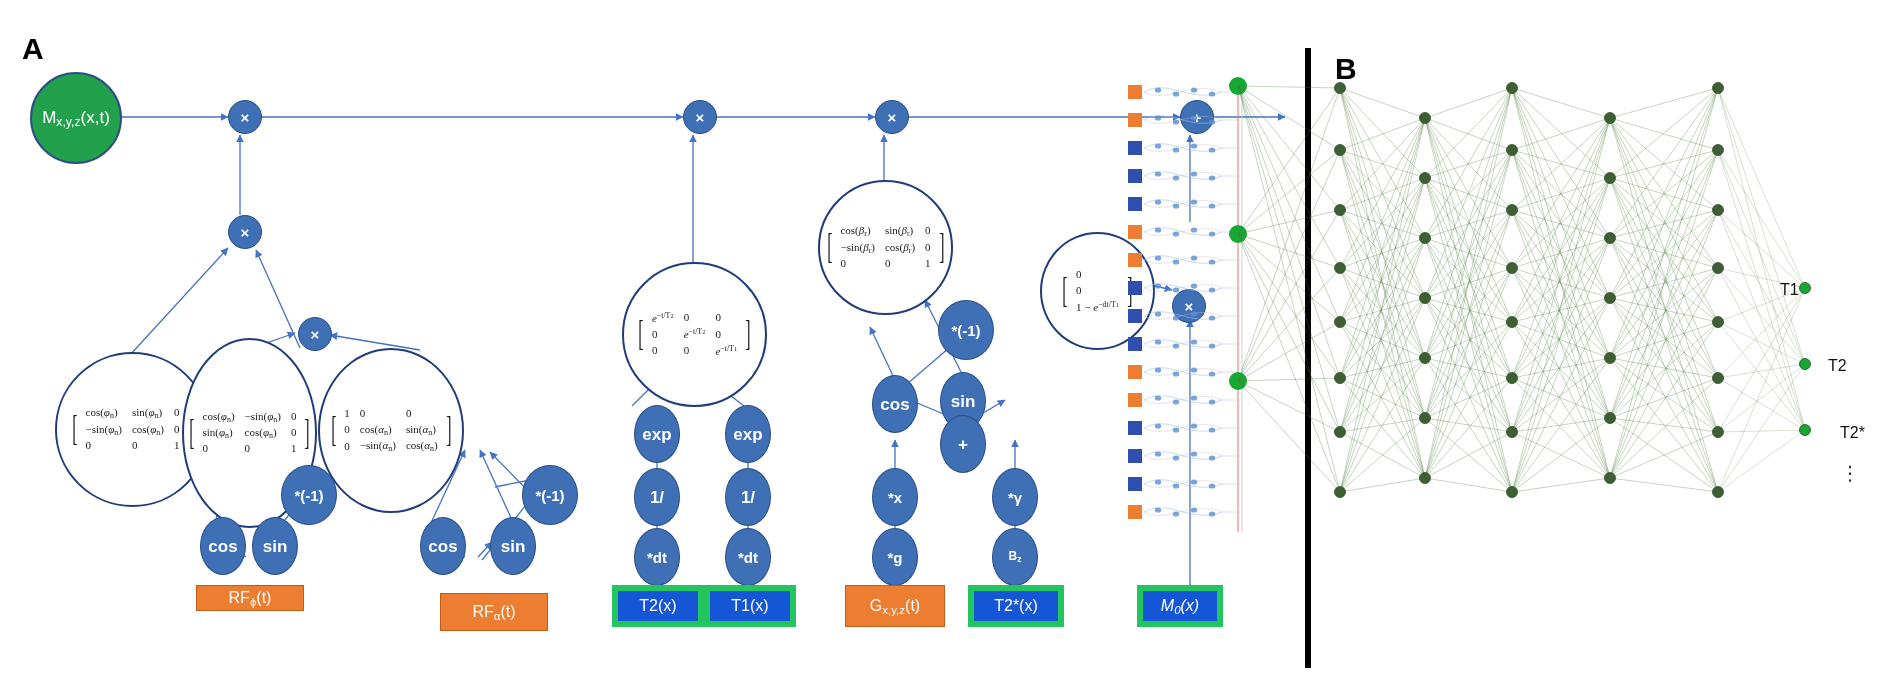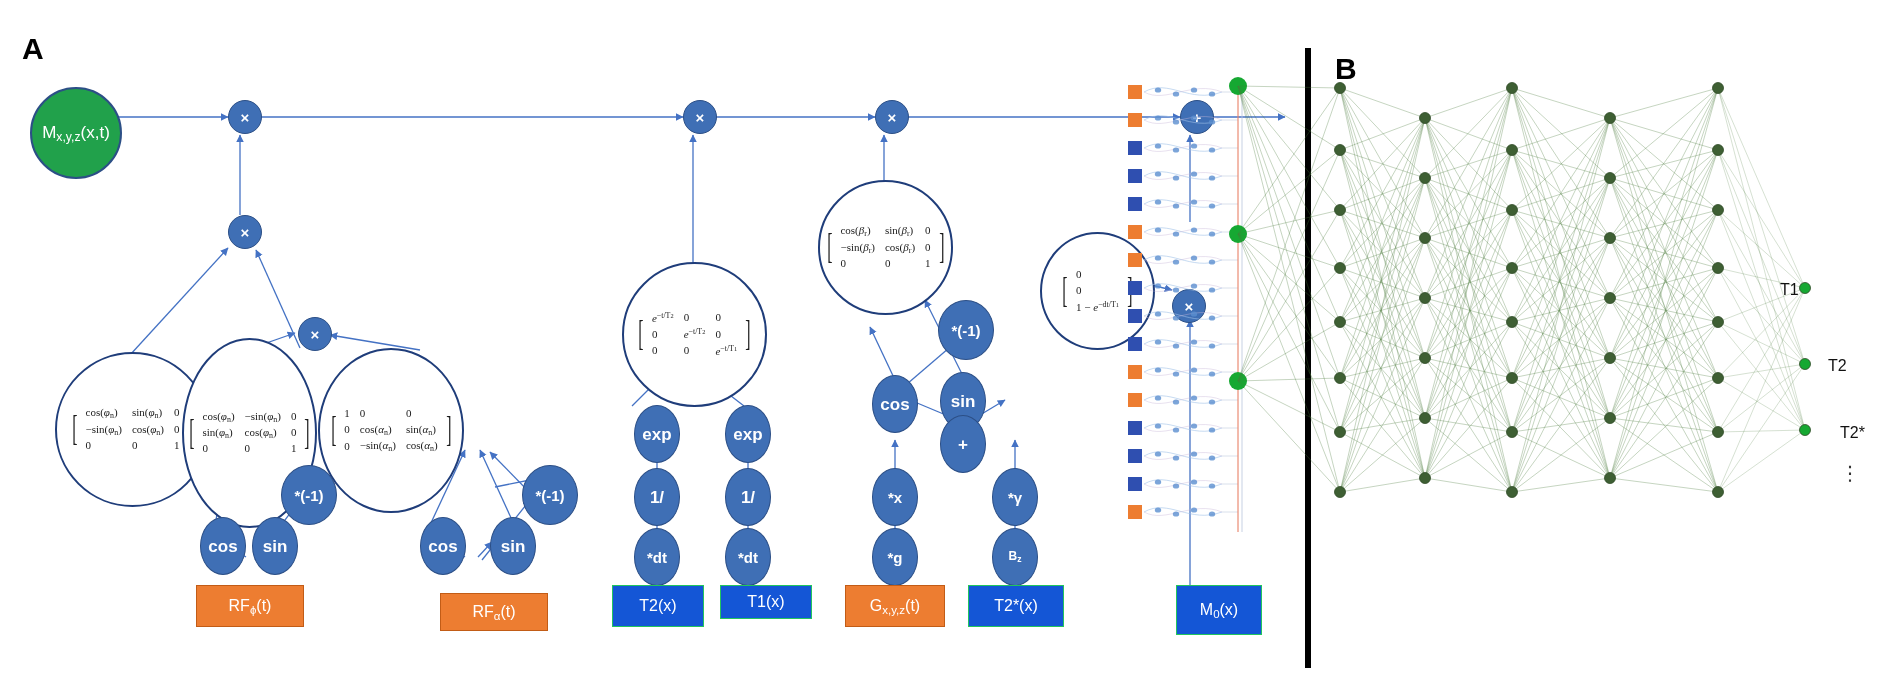--- a/index.html
+++ b/index.html
@@ -9,21 +9,21 @@
   #divider{position:absolute;left:1305px;top:48px;width:6px;height:620px;background:#000;}
   svg.layer{position:absolute;left:0;top:0;width:1892px;height:685px;pointer-events:none;}
   .node{position:absolute;display:flex;align-items:center;justify-content:center;box-sizing:border-box;}
   .op{border-radius:50%;background:#3f6fb5;border:1px solid #2c4f86;color:#fff;font-weight:bold;}
   .op span{line-height:1;}
   .op.small{width:34px;height:34px;font-size:15px;}
   .op.ell{width:46px;height:58px;border-radius:50%;font-size:17px;}
   .op.ell-wide{width:56px;height:60px;border-radius:50%;font-size:19px;}
   .green{border-radius:50%;background:#21a14b;border:2px solid #2c4f86;color:#fff;font-size:17px;}
   .matcirc{border-radius:50%;background:#fff;border:2.5px solid #1f3d7a;color:#111;}
-  .rect{background:#1456d6;border:1px solid #22c55e;color:#fff;font-size:16px;font-weight:normal;}
+  .rect{background:#1456d6;border:6px solid #22c55e;color:#fff;font-size:16px;font-weight:normal;}
   .rect.orange{background:#ed7d31;border:1px solid #c25c16;}
   .mtx{display:inline-flex;align-items:center;font-family:"Liberation Serif",serif;font-size:11px;color:#1a1a1a;white-space:nowrap;}
   .mtx .br{font-size:3.2em;line-height:0.82;font-weight:300;transform:scaleX(.45);display:inline-block;}
   .mtx table{border-collapse:collapse;}
   .mtx td{padding:0 5px;text-align:left;font-size:11px;line-height:1.45;font-family:"Liberation Serif",serif;}
   .sub{font-size:.72em;vertical-align:-0.22em;}
   .sup{font-size:.72em;vertical-align:0.45em;}
   .it{font-style:italic;}
   .nn-label{position:absolute;font-size:16px;color:#111;font-family:"Liberation Sans",sans-serif;}
   .dots{position:absolute;font-size:20px;color:#333;line-height:.55;letter-spacing:0;text-align:center;}
@@ -99,21 +99,21 @@
       <line x1="895" y1="585" x2="895" y2="500"></line>
       <line x1="1015" y1="470" x2="1015" y2="440"></line>
       <line x1="1015" y1="585" x2="1015" y2="500"></line>
       <line x1="900" y1="390" x2="970" y2="330"></line>
 
       <line x1="1130" y1="280" x2="1172" y2="290"></line>
       <line x1="1190" y1="585" x2="1190" y2="320"></line>
     </g>
   </svg>
 
-  <div class="node green" style="left:30px;top:87px;width:92px;height:92px;">
+  <div class="node green" style="left:30px;top:72px;width:92px;height:92px;">
     <span><span>M</span><span class="sub">x,y,z</span><span>(x,t)</span></span>
   </div>
 
   <div class="node op small" style="left:228px;top:100px;">
       <span>×</span>
     </div>
   <div class="node op small" style="left:683px;top:100px;">
       <span>×</span>
     </div>
   <div class="node op small" style="left:875px;top:100px;">
@@ -339,39 +339,39 @@
   <div class="node op ell" style="left:992px;top:468px;font-size:15px;">
       <span>*γ</span>
     </div>
   <div class="node op ell" style="left:872px;top:528px;font-size:15px;">
       <span>*g</span>
     </div>
   <div class="node op ell" style="left:992px;top:528px;font-size:12px;">
       <span><span>B</span><span class="sub">z</span></span>
     </div>
 
-  <div class="node rect orange" style="left:196px;top:585px;width:108px;height:42px;">
+  <div class="node rect orange" style="left:196px;top:585px;width:108px;height:26px;">
     <span><span>RF</span><span class="sub">ϕ</span><span>(t)</span></span>
   </div>
   <div class="node rect orange" style="left:440px;top:585px;width:108px;height:38px;margin-top:8px;">
     <span><span>RF</span><span class="sub">α</span><span>(t)</span></span>
   </div>
   <div class="node rect" style="left:612px;top:585px;width:92px;height:42px;">
     <span>T2(x)</span>
   </div>
-  <div class="node rect" style="left:720px;top:585px;width:92px;height:34px;align-items:center;">
+  <div class="node rect" style="left:704px;top:585px;width:92px;height:42px;align-items:center;">
     <span>T1(x)</span>
   </div>
   <div class="node rect orange" style="left:845px;top:585px;width:100px;height:42px;text-align:center;">
     <span><span>G</span><span class="sub">x,y,z</span><span>(t)</span></span>
   </div>
   <div class="node rect" style="left:968px;top:585px;width:96px;height:42px;">
     <span>T2*(x)</span>
   </div>
-  <div class="node rect" style="left:1176px;top:585px;width:86px;height:50px;">
+  <div class="node rect" style="left:1137px;top:585px;width:86px;height:42px;font-style:italic;">
     <span><span>M</span><span class="sub">0</span><span>(x)</span></span>
   </div>
 
   <svg class="layer" id="nn-svg">
       <rect x="1128" y="85" width="14" height="14" fill="#ed7d31"></rect>
       <path d="M1144,92 C1169,78 1189,104 1222,92" stroke="#9fc0e8" stroke-width="0.7" fill="none" opacity="0.85"></path>
       <path d="M1144,92 C1166,104 1192,80 1222,92" stroke="#c8b6d8" stroke-width="0.6" fill="none" opacity="0.7"></path>
       <ellipse cx="1158" cy="90" rx="3.2" ry="2.6" fill="#5b8fd0" opacity="0.8"></ellipse>
       <ellipse cx="1176" cy="94" rx="3.2" ry="2.6" fill="#5b8fd0" opacity="0.8"></ellipse>
       <ellipse cx="1194" cy="90" rx="3.2" ry="2.6" fill="#5b8fd0" opacity="0.8"></ellipse>

